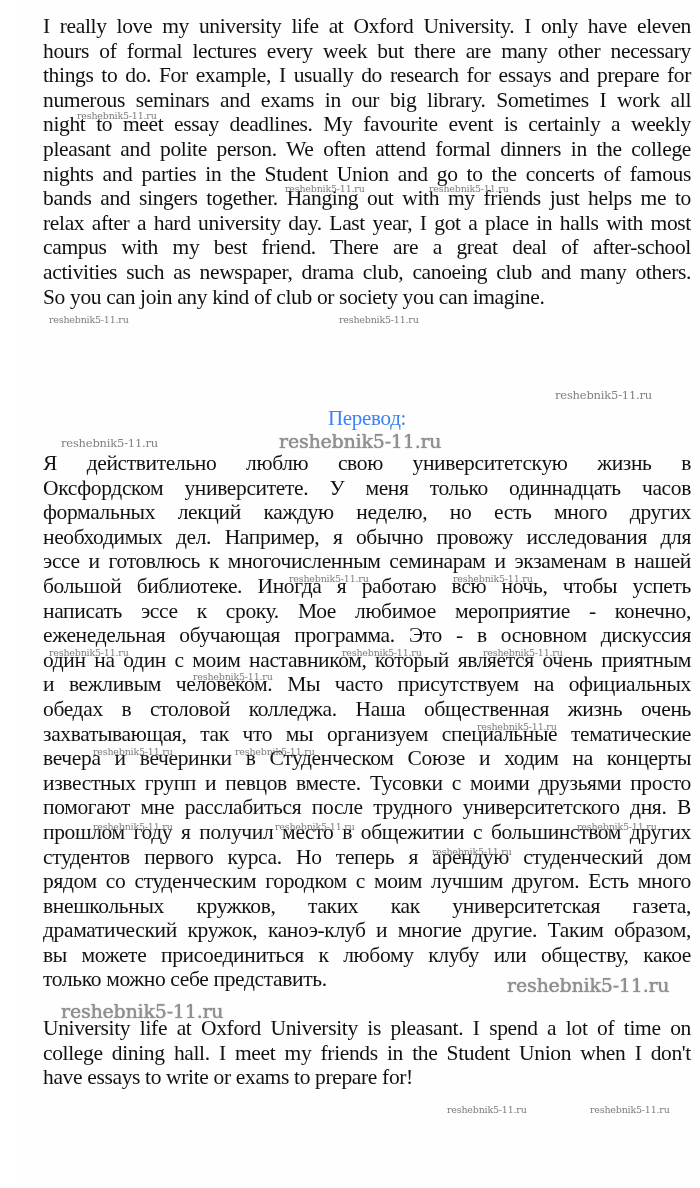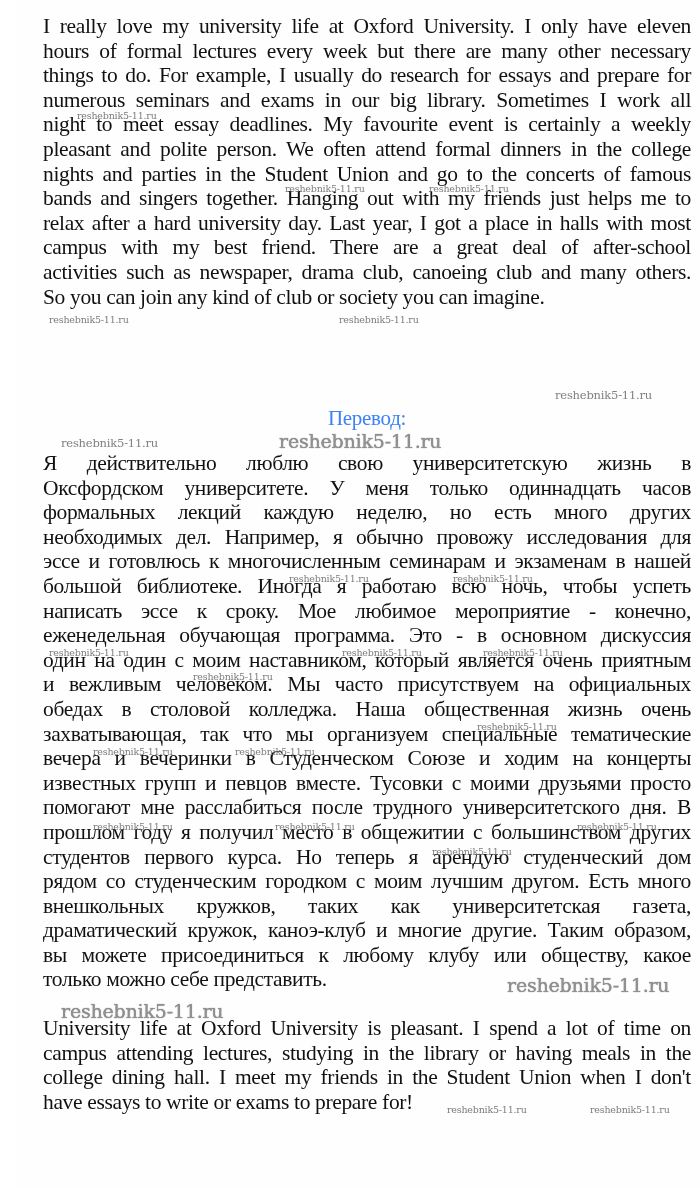--- a/index.html
+++ b/index.html
@@ -57,21 +57,20 @@
     <div class="line"><span>студентов первого курса. Но теперь я арендую студенческий дом</span></div>
     <div class="line"><span>рядом со студенческим городком с моим лучшим другом. Есть много</span></div>
     <div class="line"><span>внешкольных кружков, таких как университетская газета,</span></div>
     <div class="line"><span>драматический кружок, каноэ-клуб и многие другие. Таким образом,</span></div>
     <div class="line"><span>вы можете присоединиться к любому клубу или обществу, какое</span></div>
     <div class="line last"><span>только можно себе представить.</span></div>
   </div>
 
   <div class="para" style="top:1016px;">
     <div class="line"><span>University life at Oxford University is pleasant. I spend a lot of time on</span></div>
-    <div class="line"><span>campus attending lectures, studying in the library or having meals in the</span></div>
     <div class="line"><span>college dining hall. I meet my friends in the Student Union when I don't</span></div>
     <div class="line last"><span>have essays to write or exams to prepare for!</span></div>
   </div>
 
   <div class="wm s" style="left:60px;top:110px;">reshebnik5-11.ru</div>
   <div class="wm s" style="left:268px;top:183px;">reshebnik5-11.ru</div>
   <div class="wm s" style="left:412px;top:183px;">reshebnik5-11.ru</div>
   <div class="wm s" style="left:32px;top:314px;">reshebnik5-11.ru</div>
   <div class="wm s" style="left:322px;top:314px;">reshebnik5-11.ru</div>
   <div class="wm m" style="left:538px;top:388px;">reshebnik5-11.ru</div>

